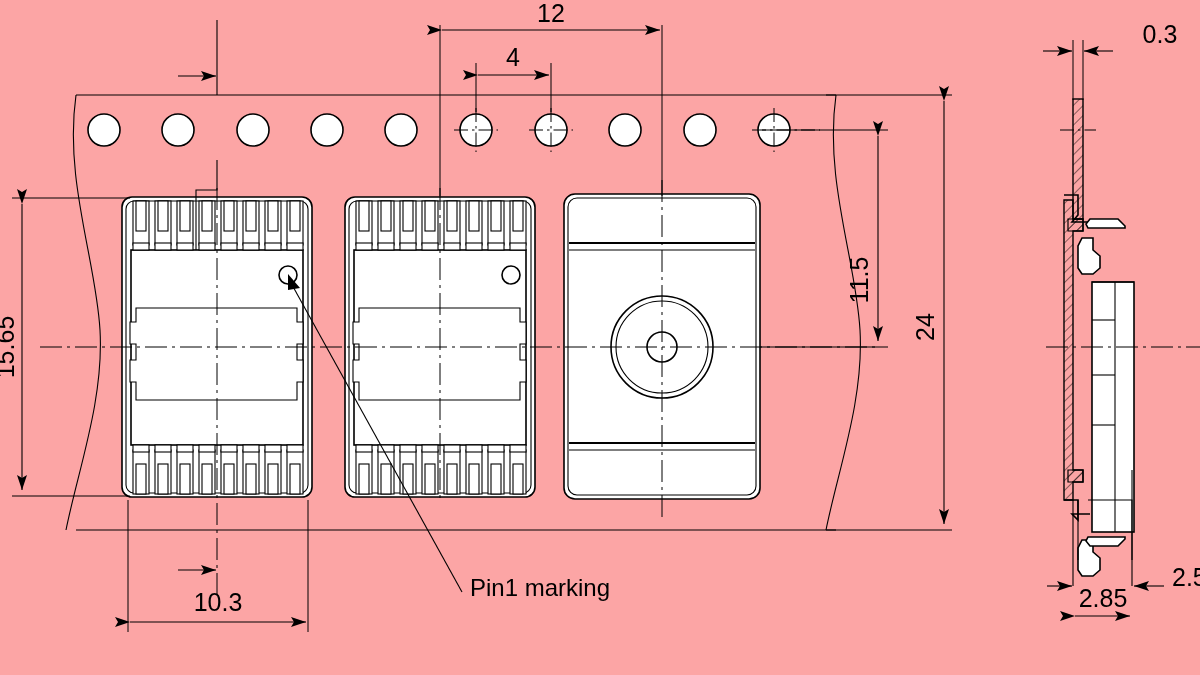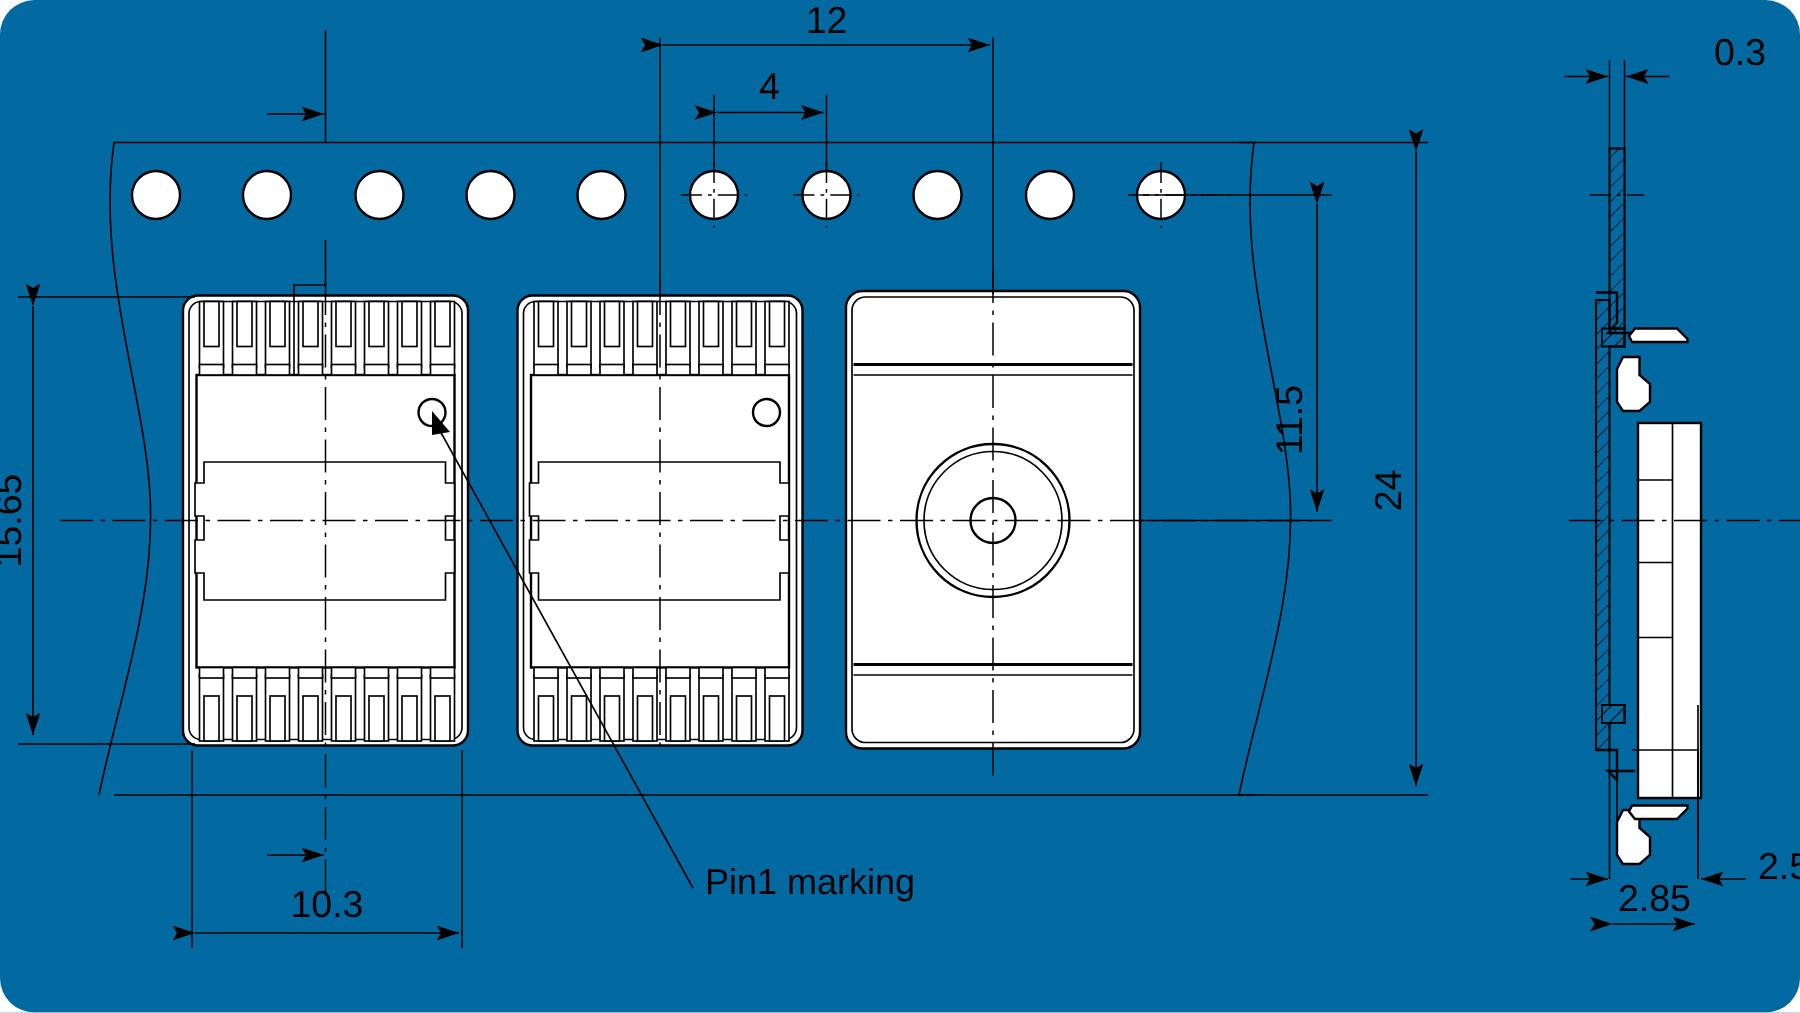--- a/index.html
+++ b/index.html
@@ -1,17 +1,17 @@
 <!DOCTYPE html>
 <html><head>
 <meta charset="utf-8">
 <style>
   html,body{margin:0;padding:0;background:#ffffff;}
   body{width:1200px;height:675px;overflow:hidden;font-family:"Liberation Sans",sans-serif;}
-  #stage{position:relative;width:1200px;height:675px;background:#0369a1;border-radius:23px;}
+  #stage{position:relative;width:1200px;height:675px;background:#fca5a5;}
   svg#dwg{display:block;width:1200px;height:675px;}
   .ln{stroke:#000;fill:none;stroke-linecap:butt;stroke-linejoin:miter;}
   .thin{stroke-width:1.1;}
   .med{stroke-width:1.6;}
   .thick{stroke-width:2.1;}
   .ctr{stroke:#000;fill:none;stroke-width:1.0;stroke-dasharray:22 5 3 5;}
   .ctrs{stroke:#000;fill:none;stroke-width:1.0;stroke-dasharray:14 4 2.5 4;}
   .dim{stroke:#000;fill:none;stroke-width:1.1;}
   .ext{stroke:#000;fill:none;stroke-width:1.0;}
   .hatchline{stroke:#000;stroke-width:0.9;}

